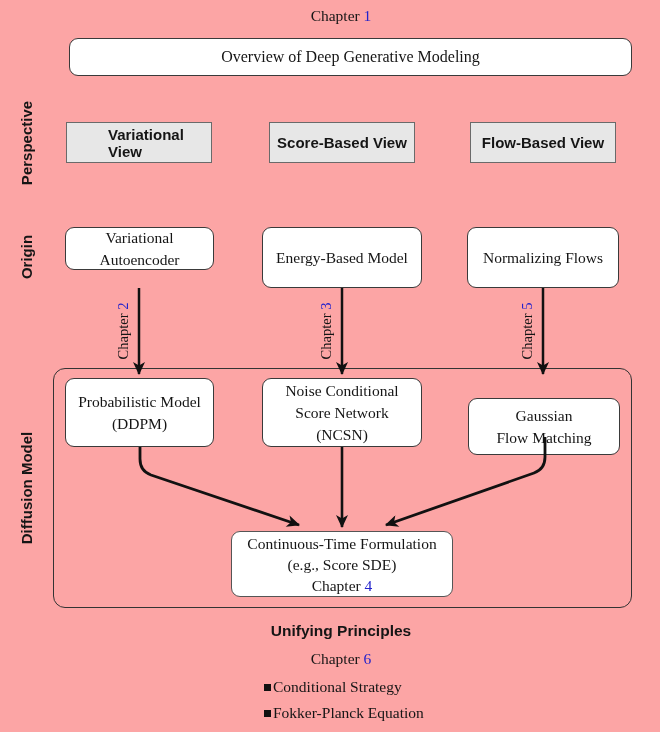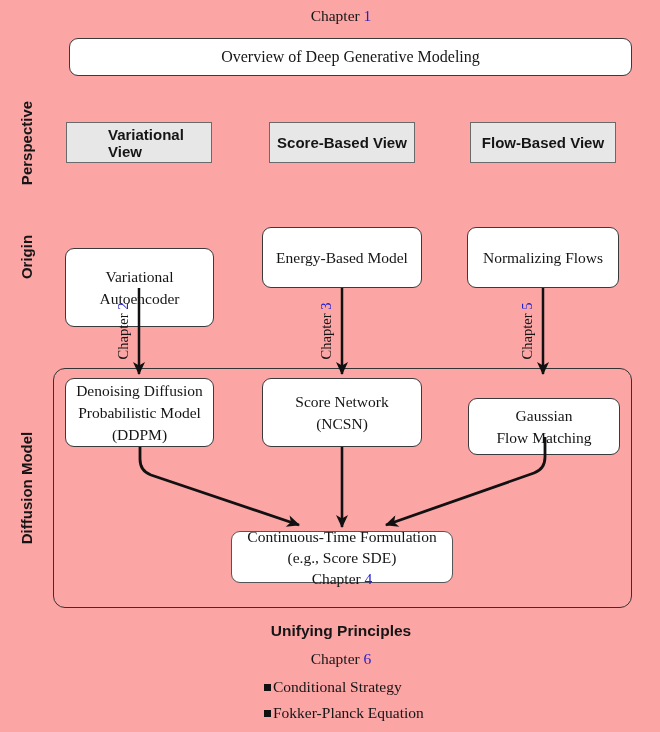--- a/index.html
+++ b/index.html
@@ -69,21 +69,21 @@
   <div class="graybox" style="left:66px; top:122px; width:146px; height:41px;padding-left:41px;">
     <span>Variational View</span>
   </div>
   <div class="graybox" style="left:269px; top:122px; width:146px; height:41px;">
     <span>Score-Based View</span>
   </div>
   <div class="graybox" style="left:470px; top:122px; width:146px; height:41px;">
     <span>Flow-Based View</span>
   </div>
 
-  <div class="rbox" style="left:65px; top:227px; width:149px; height:79px;margin-top:21px;">
+  <div class="rbox" style="left:65px; top:227px; width:149px; height:43px;">
     <span>Variational</span>
     <span>Autoencoder</span>
   </div>
   <div class="rbox" style="left:262px; top:227px; width:160px; height:61px;">
     <span>Energy-Based Model</span>
   </div>
   <div class="rbox" style="left:467px; top:227px; width:152px; height:61px;">
     <span>Normalizing Flows</span>
   </div>
 
@@ -93,34 +93,34 @@
   <div class="edge-label" style="left:326px; top:331px;">
     <span>Chapter </span><span class="blue">3</span>
   </div>
   <div class="edge-label" style="left:527px; top:331px;">
     <span>Chapter </span><span class="blue">5</span>
   </div>
 
   <div class="container-frame"></div>
 
   <div class="rbox" style="left:65px; top:378px; width:149px; height:69px;">
-    <span>Denoising Diffusion</span>
     <span>Probabilistic Model</span>
     <span>(DDPM)</span>
   </div>
   <div class="rbox" style="left:262px; top:378px; width:160px; height:69px;">
+    <span>Noise Conditional</span>
     <span>Score Network</span>
     <span>(NCSN)</span>
   </div>
   <div class="rbox" style="left:468px; top:398px; width:152px; height:57px;">
     <span>Gaussian</span>
     <span>Flow Matching</span>
   </div>
 
-  <div class="rbox" style="left:231px; top:531px; width:222px; height:52px; font-size:15.5px; line-height:21px; border-color:#555;">
+  <div class="rbox" style="left:231px; top:531px; width:222px; height:66px; font-size:15.5px; line-height:21px; border-color:#555;">
     <span>Continuous-Time Formulation</span>
     <span>(e.g., Score SDE)</span>
     <span><span>Chapter </span><span class="blue">4</span></span>
   </div>
 
   <svg class="arrow-layer" width="660" height="732" viewBox="0 0 660 732">
     <defs>
       <marker id="ah" markerUnits="userSpaceOnUse" markerWidth="14" markerHeight="12" viewBox="0 0 12 11" refX="11" refY="5.5" orient="auto">
         <path d="M0,0 L12,5.5 L0,11 L3.2,5.5 Z" fill="#111"></path>
       </marker>

